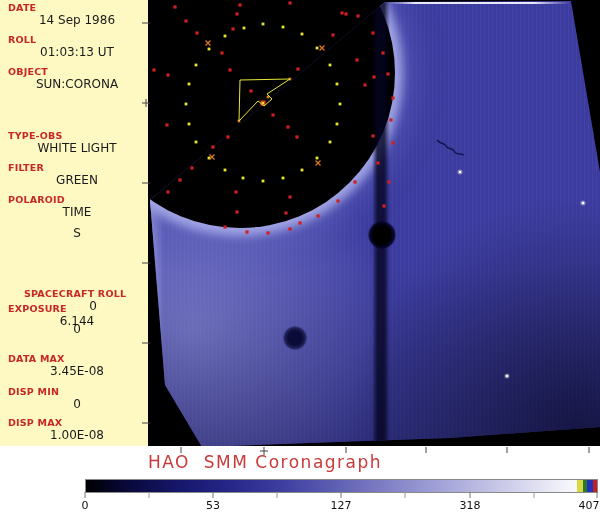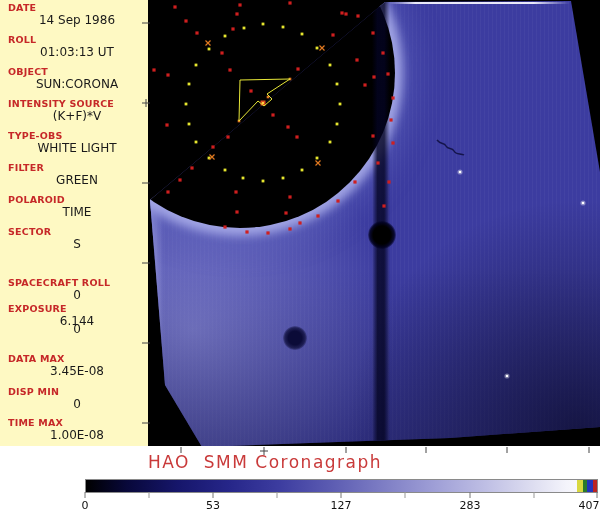--- a/index.html
+++ b/index.html
@@ -98,61 +98,56 @@
       <div class="val">14 Sep 1986</div>
     </div>
     <div class="field" style="top: 33.95px;">
       <div class="lbl">ROLL</div>
       <div class="val">01:03:13 UT</div>
     </div>
     <div class="field" style="top: 65.9px;">
       <div class="lbl">OBJECT</div>
       <div class="val">SUN:CORONA</div>
     </div>
-    <div class="field" style="top: 97.85px;">
-      <div class="lbl">INTENSITY SOURCE</div>
-      <div class="val">(K+F)*V</div>
-    </div>
     <div class="field" style="top: 161.75px;">
       <div class="lbl">FILTER</div>
       <div class="val">GREEN</div>
     </div>
     <div class="field" style="top: 129.8px;">
       <div class="lbl">TYPE-OBS</div>
       <div class="val">WHITE LIGHT</div>
     </div>
     <div class="field" style="top: 193.7px;">
       <div class="lbl">POLAROID</div>
       <div class="val">TIME</div>
     </div>
     <div class="field" style="top: 225.65px;">
-      <div class="lbl">SECTOR</div>
       <div class="val">S</div>
     </div>
     <div class="field" style="top: 257.6px; margin-top: 45px;">
       <div class="lbl">EXPOSURE</div>
       <div class="val">6.144</div>
     </div>
-    <div class="field" style="top: 277px;">
+    <div class="field" style="top: 288px; margin-left: 16px;">
       <div class="lbl">SPACECRAFT ROLL</div>
       <div class="val">0</div>
     </div>
     <div class="field" style="top: 321.5px;">
       <div class="val">0</div>
     </div>
     <div class="field" style="top: 353.45px;">
       <div class="lbl">DATA MAX</div>
       <div class="val">3.45E-08</div>
     </div>
     <div class="field" style="top: 386px;">
       <div class="lbl">DISP MIN</div>
       <div class="val">0</div>
     </div>
     <div class="field" style="top: 417.35px;">
-      <div class="lbl">TIME MAX</div>
+      <div class="lbl">DISP MAX</div>
       <div class="val">1.00E-08</div>
     </div>
   </div>
 
 <div id="image-area">
   <div id="quad">
     <div class="texture"></div>
     <div class="shade-bl"></div>
     <div class="shade-br"></div>
     <div class="bright-left"></div>
@@ -284,14 +279,14 @@
     <line x1="597" y1="492" x2="597" y2="498" stroke="#777" stroke-width="1"></line>
     <line x1="149" y1="492" x2="149" y2="498" stroke="#999" stroke-width="1"></line>
     <line x1="277" y1="492" x2="277" y2="498" stroke="#999" stroke-width="1"></line>
     <line x1="405" y1="492" x2="405" y2="498" stroke="#999" stroke-width="1"></line>
     <line x1="534" y1="492" x2="534" y2="498" stroke="#999" stroke-width="1"></line>
   </svg>
 
 <div class="cb-label" style="left: 85px;">0</div>
 <div class="cb-label" style="left: 213px;">53</div>
 <div class="cb-label" style="left: 341px;">127</div>
-<div class="cb-label" style="left: 470px;">283</div>
+<div class="cb-label" style="left: 470px;">318</div>
 <div class="cb-label" style="left: 589px;">407</div>
 
 </body></html>

